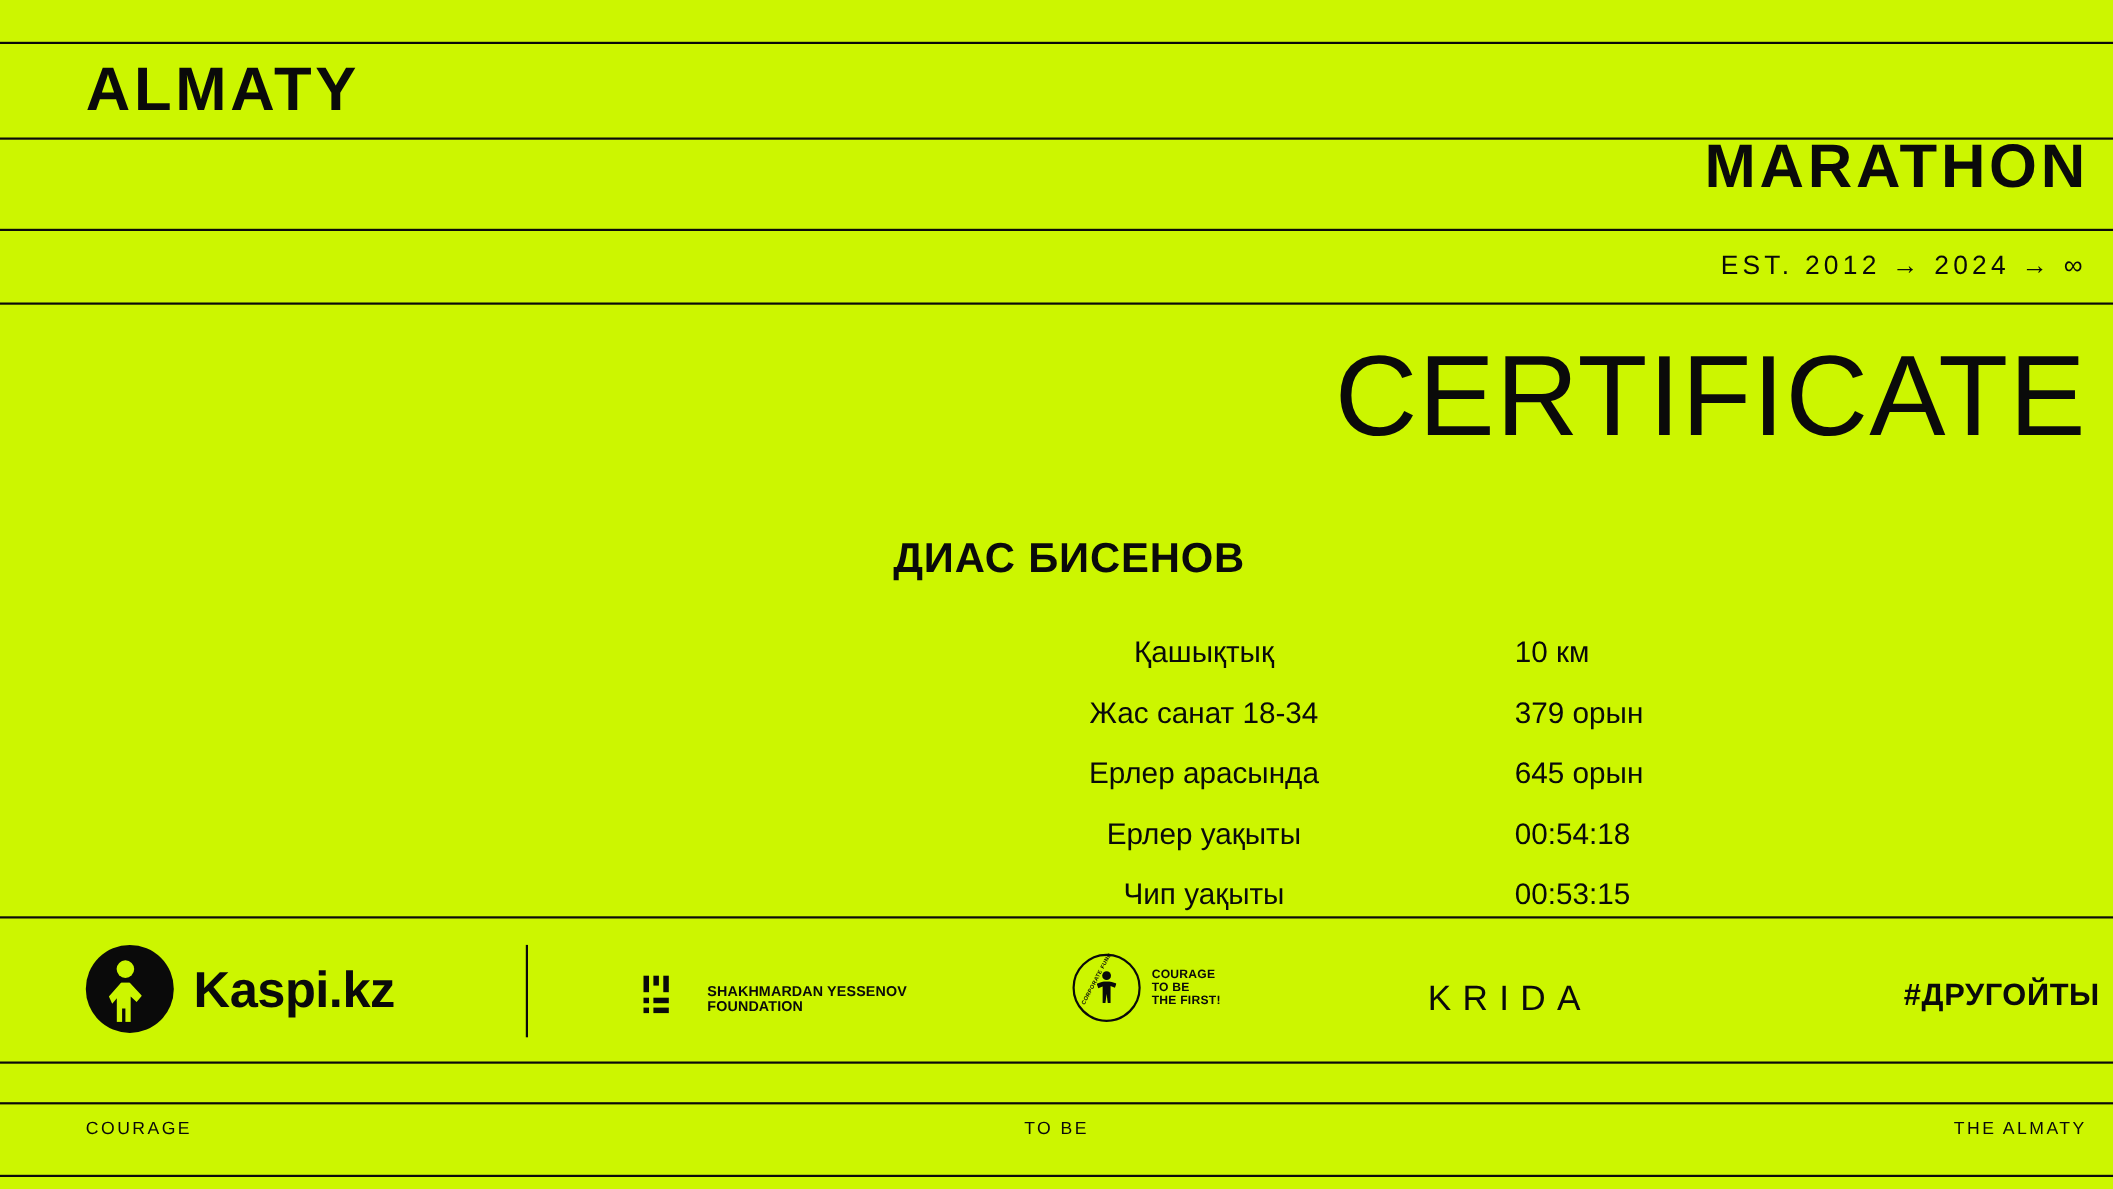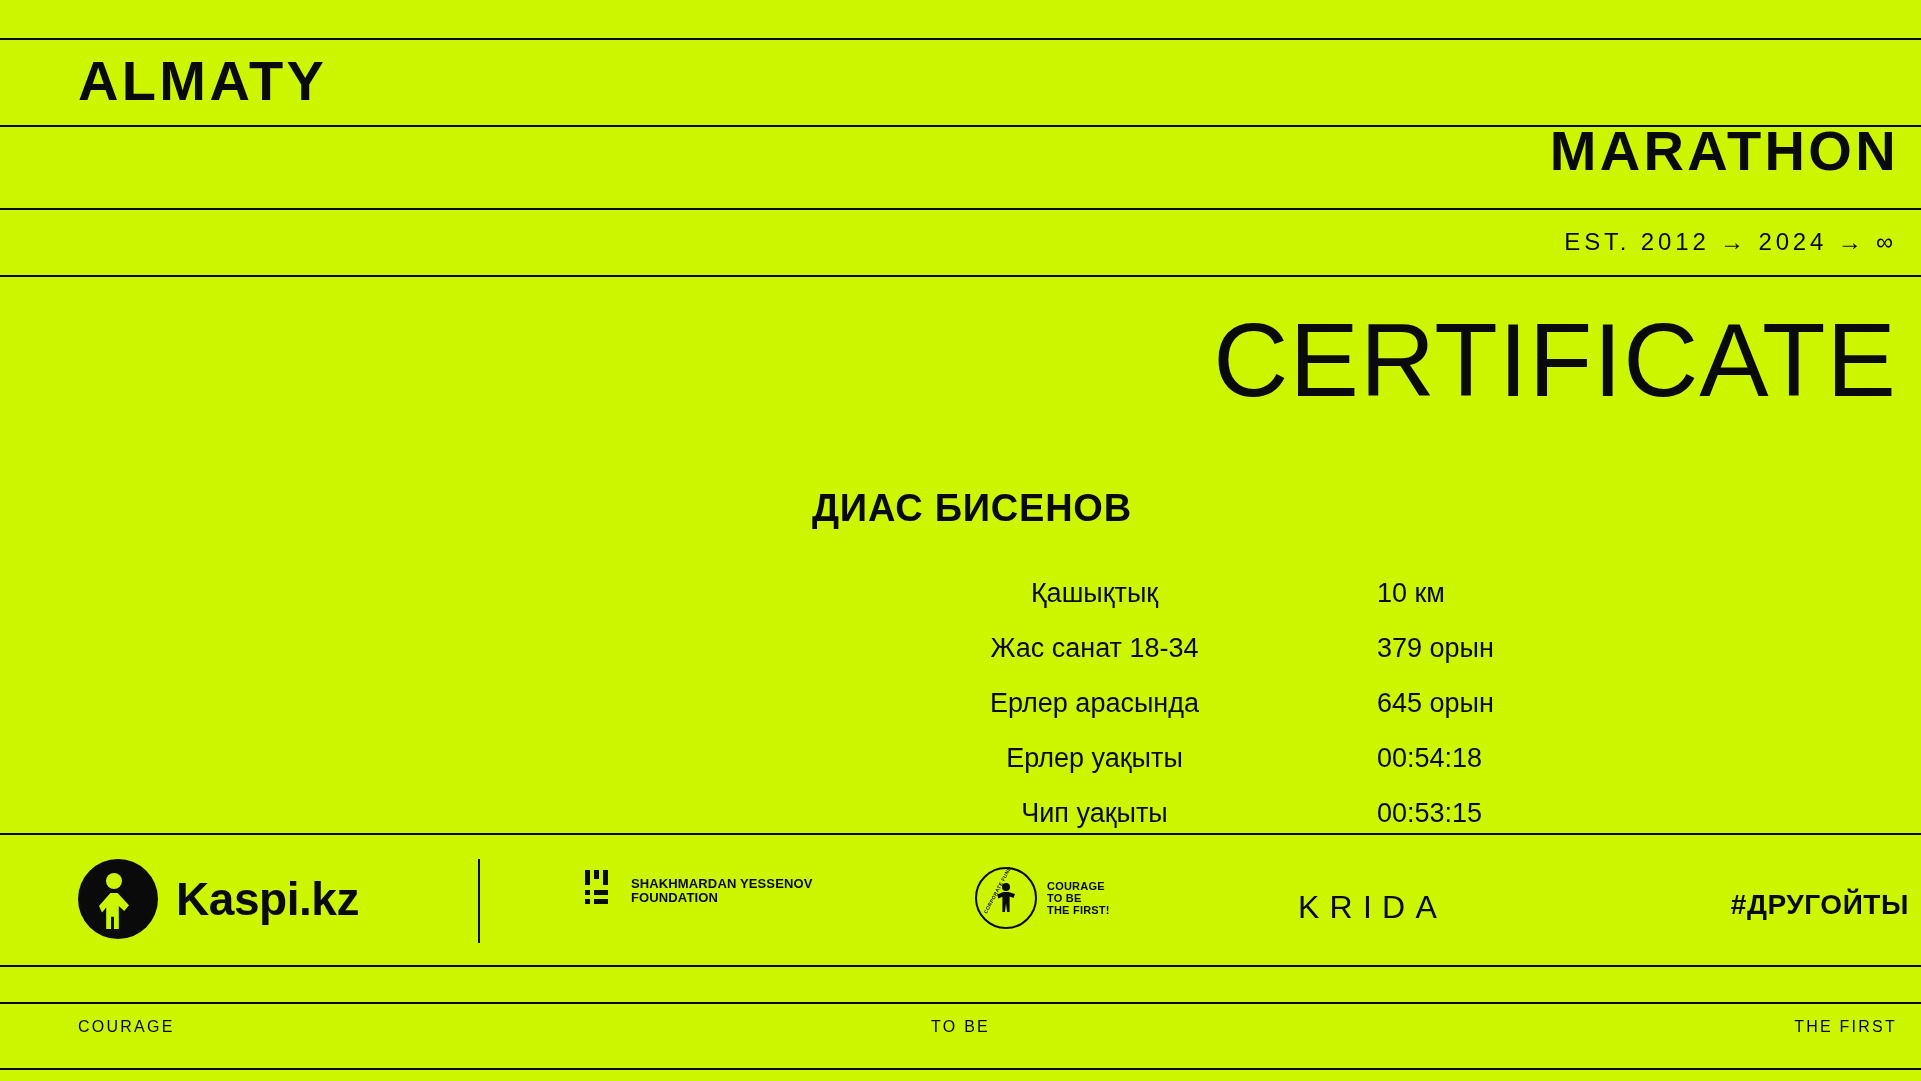--- a/index.html
+++ b/index.html
@@ -177,21 +177,21 @@
   }
   .divider-v {
     position: absolute;
     left: 478px;
     top: 24px;
     width: 2px;
     height: 84px;
     background: #0a0a0a;
   }
 
-  .yessenov { left: 585px; top: 35px; }
+  .yessenov { left: 585px; top: 52px; gap: 12px; }
   .yessenov-mark {
     width: 34px;
     height: 42px;
     margin-right: 12px;
     position: relative;
   }
   .yessenov-mark i {
     position: absolute;
     background: #0a0a0a;
     display: block;
@@ -386,18 +386,18 @@
     <div class="sponsor drugoity">#ДРУГОЙТЫ</div>
 
   </div>
 
   <div class="rule r6"></div>
   <div class="rule r7"></div>
 
   <div class="footer">
     <div class="footer-left">COURAGE</div>
     <div class="footer-center">TO BE</div>
-    <div class="footer-right">THE FIRST</div>
+    <div class="footer-right">THE ALMATY</div>
   </div>
 
   <div class="rule r8"></div>
 
 </div>
 
 </body></html>

